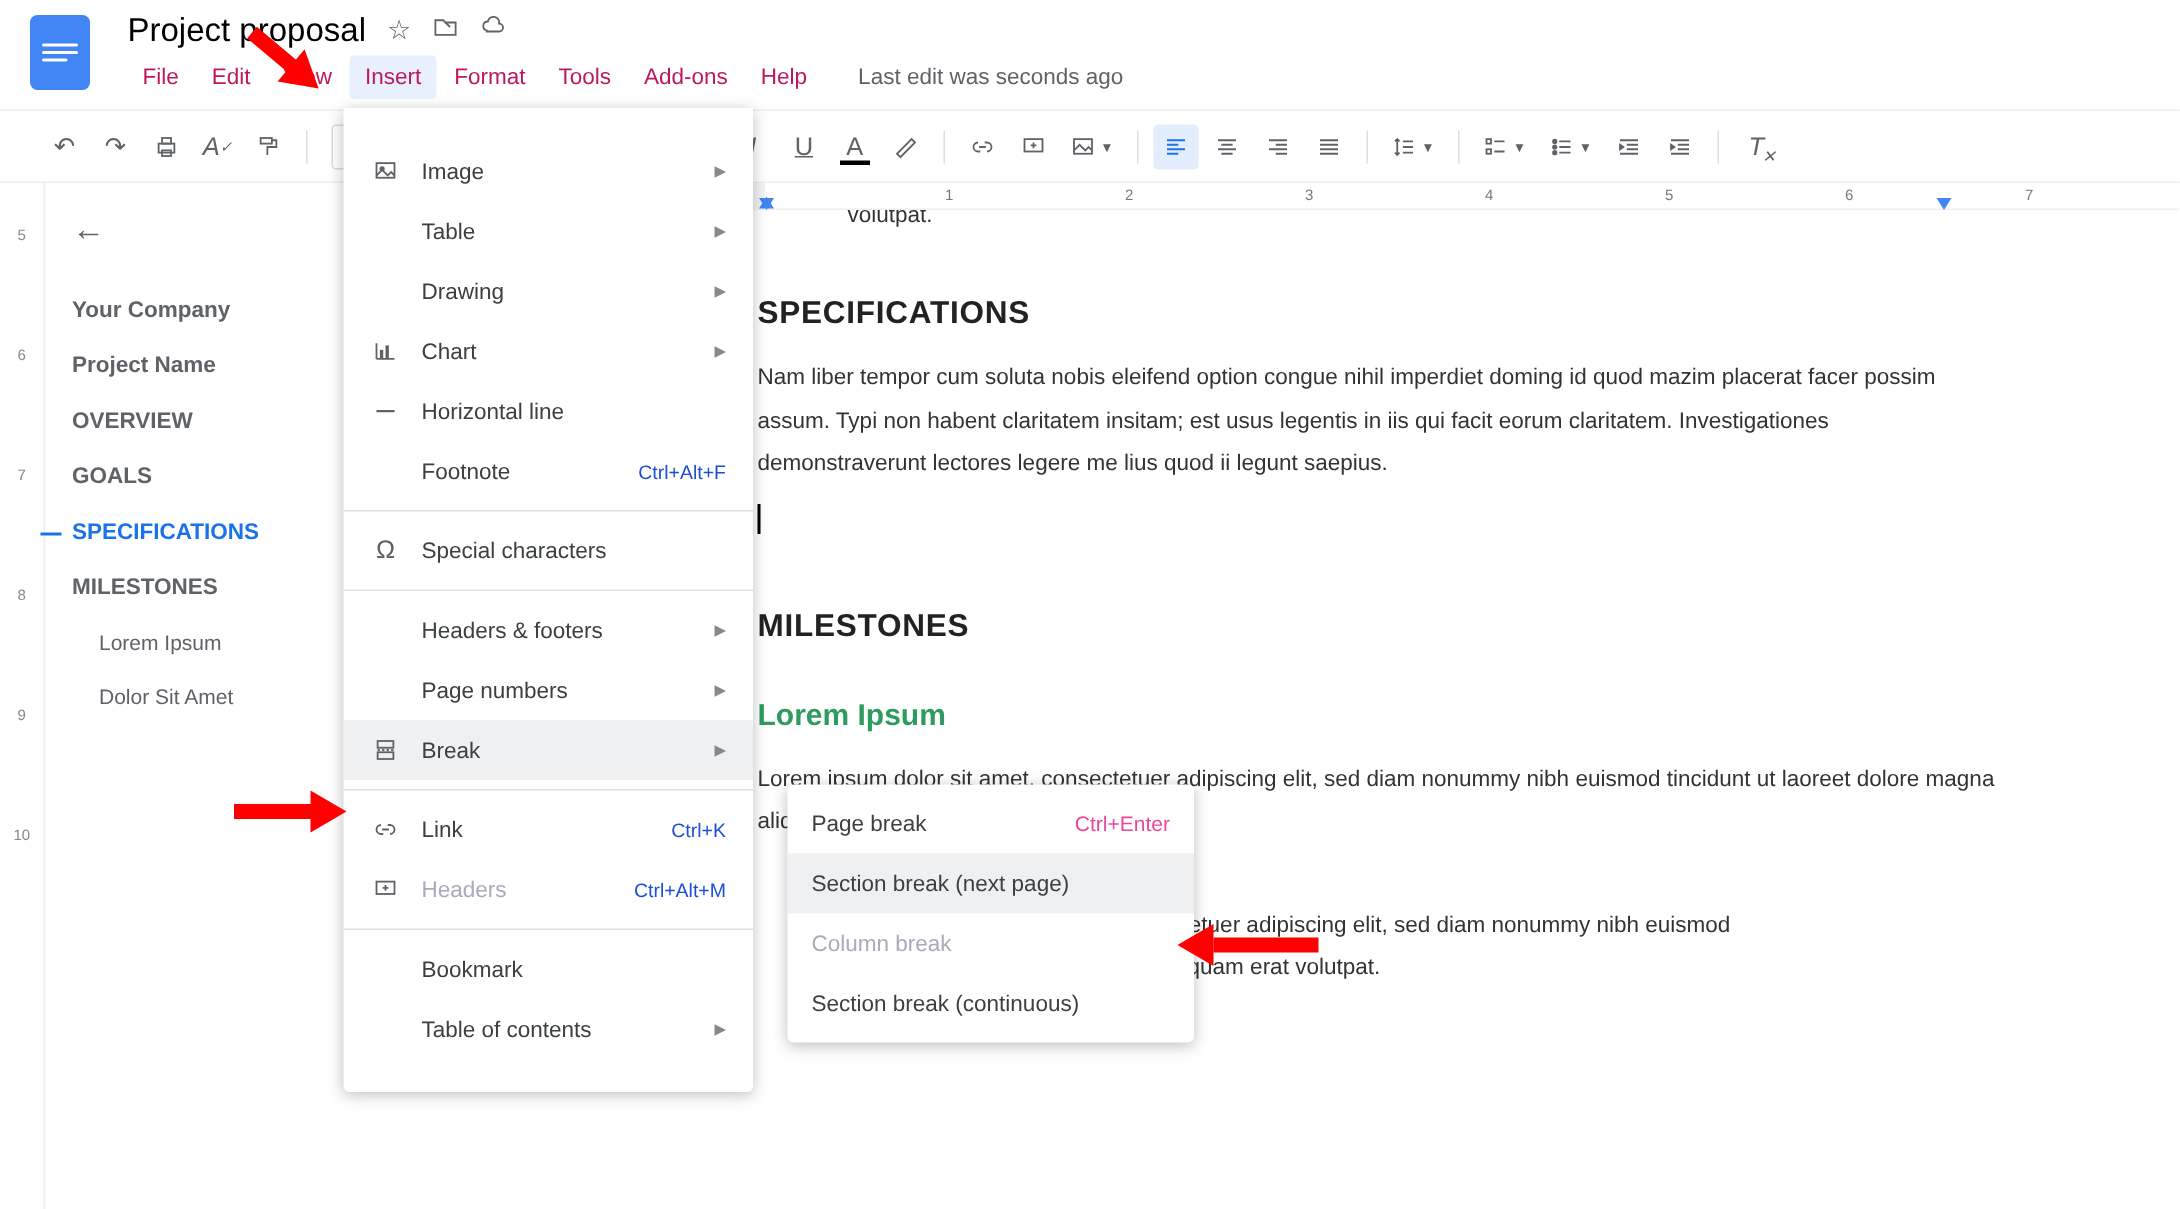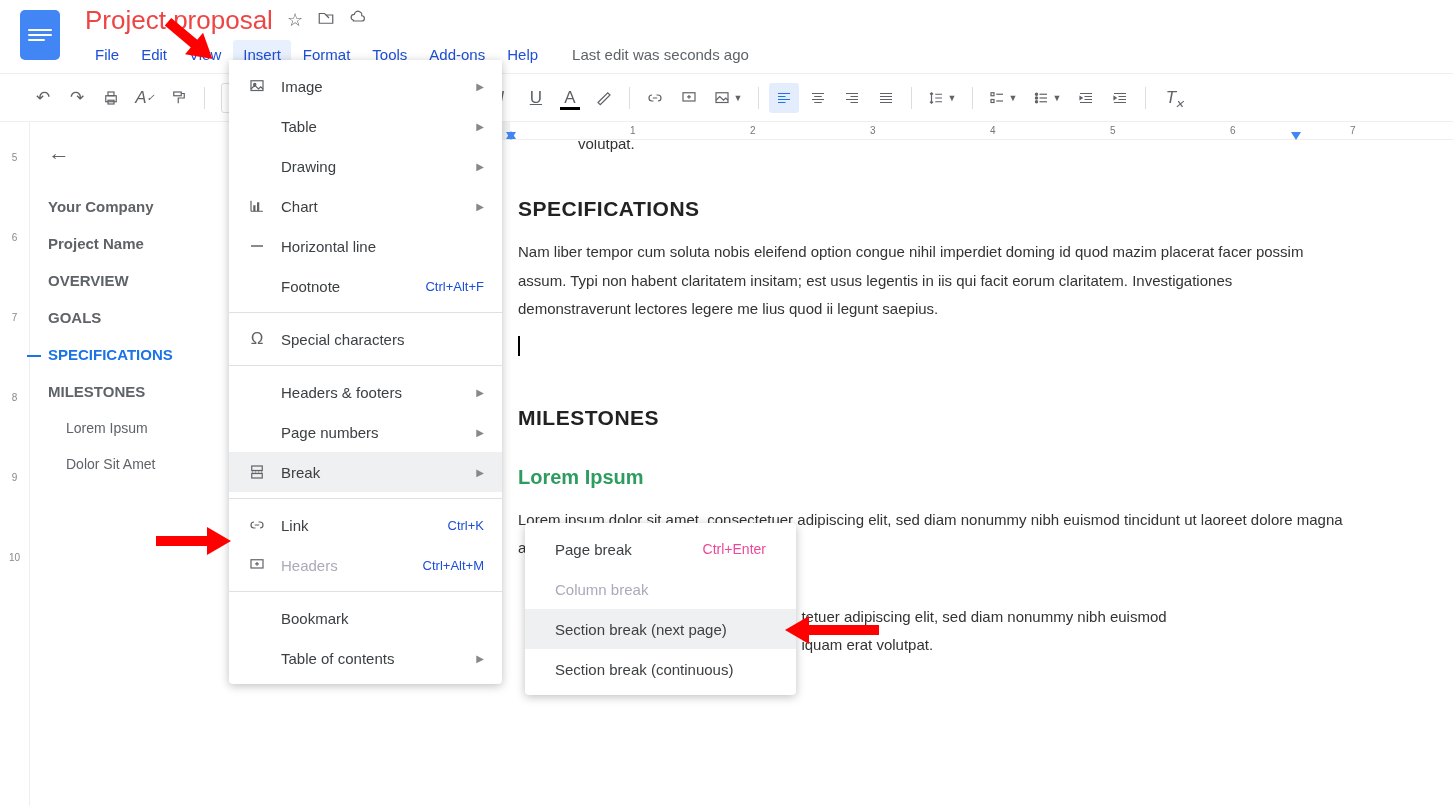--- a/index.html
+++ b/index.html
@@ -5,24 +5,24 @@
 * { margin: 0; padding: 0; box-sizing: border-box; font-family: Arial, sans-serif; }
 body { width: 1453px; height: 806px; overflow: hidden; background: #fff; position: relative; }
 
 
 .header { height: 74px; display: flex; padding-left: 20px; border-bottom: 1px solid #eee; }
 .logo { width: 40px; height: 50px; margin-top: 10px; background: #4285f4; border-radius: 5px; display: flex; flex-direction: column; justify-content: center; align-items: center; gap: 3px; padding: 10px 8px; }
 .logo span { display: block; width: 100%; height: 2px; background: #fff; border-radius: 1px; }
 .logo span:nth-child(3) { width: 70%; align-self: flex-start; }
 .header-main { margin-left: 25px; display: flex; flex-direction: column; justify-content: center; }
 .title-row { display: flex; align-items: center; gap: 14px; }
-.doc-title { font-size: 26px; color: #ef4444; font-weight: 400; }
+.doc-title { font-size: 22px; color: #000000; font-weight: 400; }
 .title-icon { color: #5f6368; font-size: 18px; }
 .menu-row { display: flex; gap: 2px; margin-top: 4px; align-items: center; }
-.menu-item { padding: 6px 10px; font-size: 15px; color: #1d4ed8; cursor: pointer; border-radius: 3px; }
+.menu-item { padding: 6px 10px; font-size: 15px; color: #be185d; cursor: pointer; border-radius: 3px; }
 .menu-item.active { background: #e8f0fe; }
 .last-edit { margin-left: 22px; color: #5f6368; font-size: 15px; }
 
 
 .toolbar { height: 48px; display: flex; align-items: center; padding: 0 28px; gap: 4px; border-bottom: 1px solid #eee; overflow: hidden; }
 .tb-btn { width: 30px; height: 30px; display: flex; align-items: center; justify-content: center; color: #5f6368; cursor: pointer; border-radius: 3px; font-size: 17px; }
 .tb-sep { width: 1px; height: 22px; background: #ddd; margin: 0 6px; }
 .font-box { display: flex; align-items: center; border: 1px solid #ddd; border-radius: 3px; height: 30px; margin: 0 6px;}
 .font-name { padding: 0 10px; font-size: 14px; color: #3c4043; width: 64px; overflow: hidden; white-space: nowrap; }
 .font-dd { padding: 0 6px; color: #5f6368; font-size: 10px;}
@@ -50,40 +50,40 @@
 .outline-item.sub { padding-left: 18px; font-size: 14px; }
 
 
 .doc-wrapper { flex: 1; position: relative; overflow: hidden; }
 .hruler { height: 18px; background: #fff; border-bottom: 1px solid #eee; position: relative; font-size:10px; color:#777; }
 .hruler-shade { position:absolute; left:0; width:280px; top:0; bottom:0; background:#f1f3f4;}
 .hruler .tick { position:absolute; top: 3px; }
 .hruler-marker { position:absolute; top:9px; width:0; height:0; border-left:5px solid transparent; border-right:5px solid transparent; border-bottom:8px solid #4285f4;}
 .hruler-marker.down { border-bottom:none; border-top:8px solid #4285f4; top:10px;}
 .doc-scroll { position:absolute; top:18px; left:0; right:0; bottom:0; overflow:hidden; background:#fff; }
-.page { position:absolute; left:288px; width: 830px; top:-20px; font-size: 15px; color: #333; line-height: 1.9; }
+.page { position:absolute; left:275px; width: 830px; top:-20px; font-size: 15px; color: #333; line-height: 1.9; }
 .page h2 { font-size: 21px; font-weight: bold; color: #222; letter-spacing: 0.5px; margin-top: 30px; }
 .page p { margin-top: 10px; }
 .page .green { color: #2e9c5f; font-size: 20px; font-weight: bold; margin-top: 20px; }
 .cursor-line { margin-top: 12px; height: 22px; }
 .cursor-line span { display:inline-block; width:2px; height:20px; background:#000; }
 
 
-.dropdown { position: absolute; left: 229px; top: 60px; width: 273px; background: #fff; box-shadow: 0 2px 10px rgba(0,0,0,0.25); border-radius: 0 0 4px 4px; z-index: 10; padding: 6px 0; }
+.dropdown { position: absolute; left: 229px; top: 72px; width: 273px; background: #fff; box-shadow: 0 2px 10px rgba(0,0,0,0.25); border-radius: 0 0 4px 4px; z-index: 10; padding: 22px 0; }
 .dd-item { display: flex; align-items: center; height: 40px; padding: 0 18px; font-size: 15px; color: #3c4043; cursor: pointer; gap: 14px; position:relative;}
 .dd-item.highlight { background: #eef0f1; justify-content: flex-end; }
 .dd-item.disabled { color: #aab; }
 .dd-icon { width: 20px; color: #5f6368; display:flex; align-items:center; justify-content:center; font-size:16px;}
 .dd-label { flex: 1; }
 .dd-shortcut { font-size: 13px; color: #1d4ed8; }
 .dd-arrow { font-size: 10px; color: #888; }
 .dd-sep { height: 1px; background: #e0e0e0; margin: 6px 0; }
 
 .submenu { position: absolute; left: 525px; top: 523px; width: 271px; background: #fff; box-shadow: 0 2px 10px rgba(0,0,0,0.25); border-radius: 4px; z-index: 11; padding: 6px 0;}
-.sub-item { display:flex; align-items:center; justify-content:space-between; height:40px; padding: 0 30px; font-size: 15px; color:#3c4043; cursor:pointer;}
+.sub-item { display:flex; align-items:center; justify-content:space-between; height:40px; padding: 0 16px; font-size: 15px; color:#3c4043; cursor:pointer;}
 .sub-item.disabled { color: #aab; }
 .sub-item.hover { background: #eef0f1; }
 .sub-shortcut { font-size: 14px; color:#ec4899;}
 
 
 .arrow { position: absolute; z-index: 50; }
 .arrow-line { position:absolute; background: #ff0000; height: 10px; }
 .arrow-head { position:absolute; width:0; height:0; border-top: 14px solid transparent; border-bottom: 14px solid transparent; }
 .arrow-head.right { border-left: 24px solid #ff0000; }
 .arrow-head.left { border-right: 24px solid #ff0000; }
@@ -415,25 +415,25 @@
       <span class="dd-label">Table of contents</span>
       <span class="dd-arrow">▶</span>
     </div>
   </div>
 
 <div class="submenu" id="break-sub">
     <div class="sub-item">
       <span>Page break</span>
       <span class="sub-shortcut">Ctrl+Enter</span>
     </div>
+    <div class="sub-item hover">
+      <span>Section break (next page)</span>
+    </div>
     <div class="sub-item disabled">
       <span>Column break</span>
-    </div>
-    <div class="sub-item hover">
-      <span>Section break (next page)</span>
     </div>
     <div class="sub-item">
       <span>Section break (continuous)</span>
     </div>
   </div>
 
 <div class="arrow" id="arrow1">
   <div class="arrow-line"></div>
     <div class="arrow-head right"></div>
 </div>

